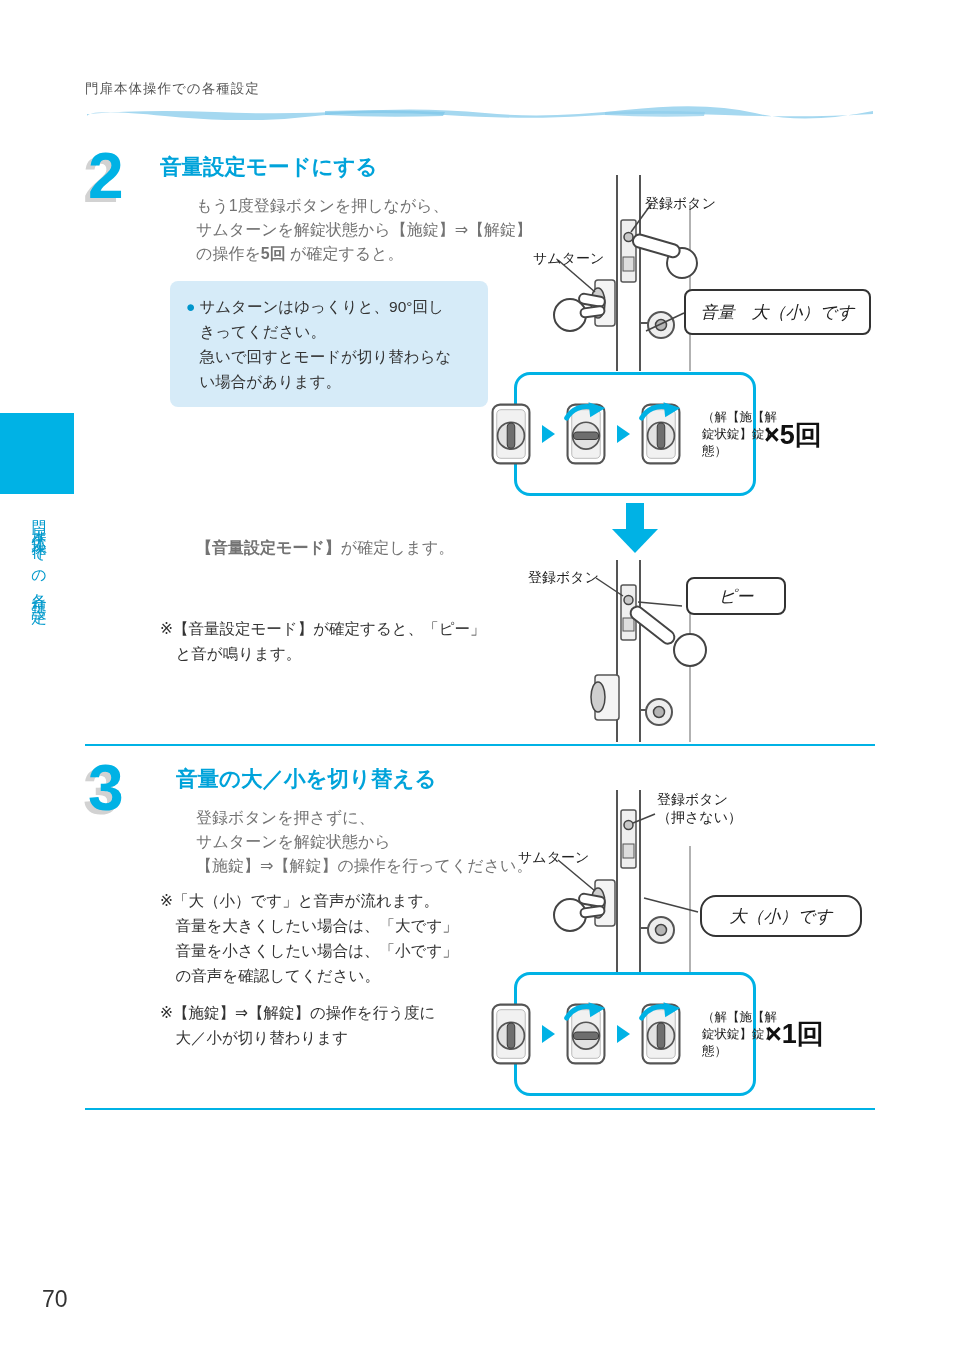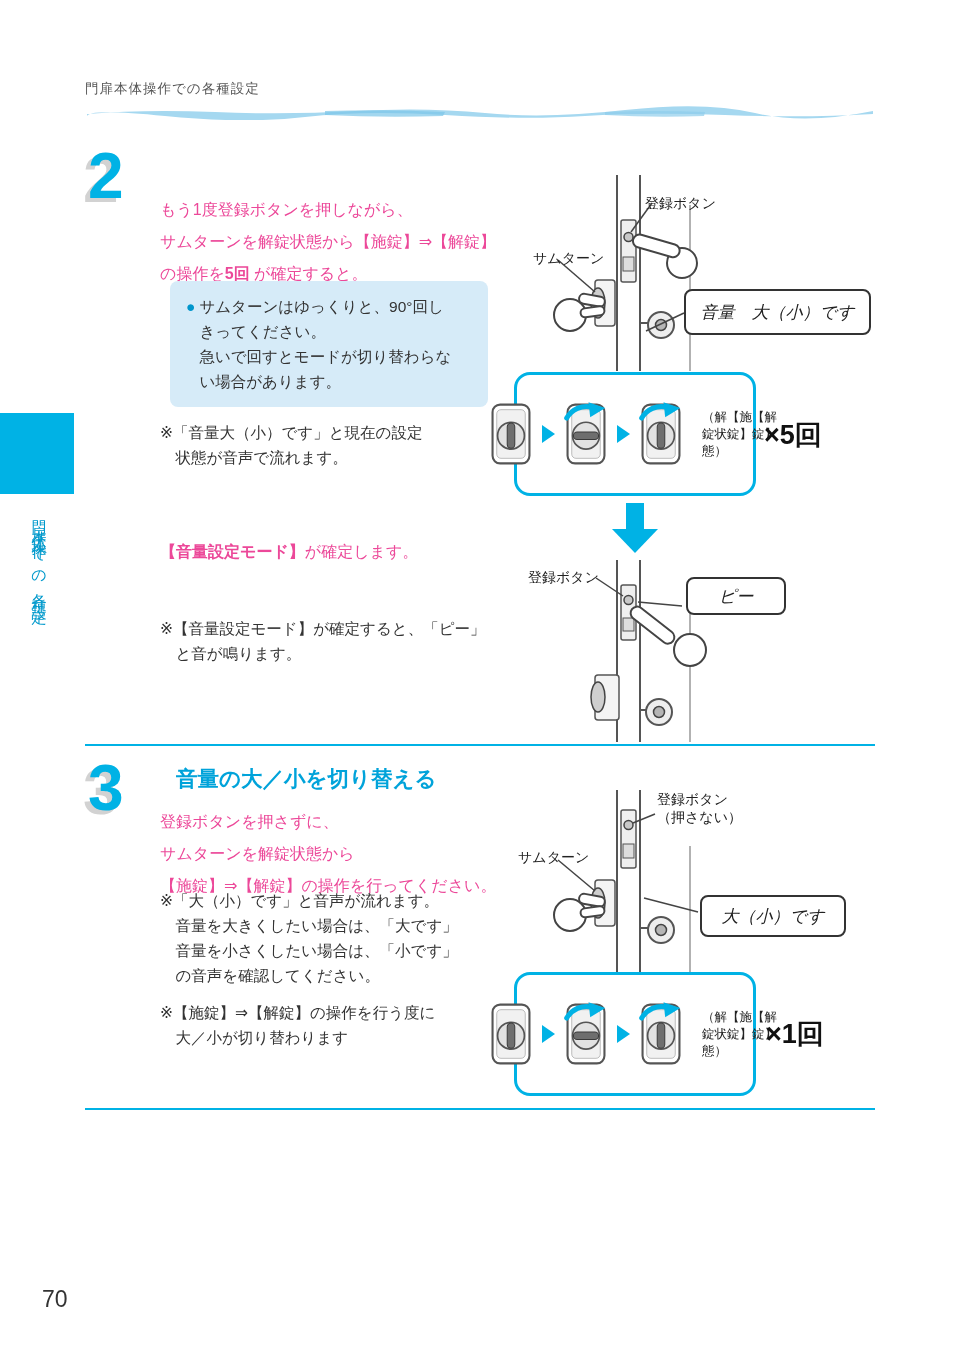--- a/index.html
+++ b/index.html
@@ -20,21 +20,21 @@
     color:#0099cc; font-size:15px; letter-spacing:5px; line-height:1;
   }
   .page-num { font-size:23px; color:#333; }
 
   .step-num {
     font-size:64px; font-weight:bold; color:#00b2e5;
     text-shadow:-5px 4px 0 #d2d2d2; line-height:1;
   }
   .step-title { font-size:21.5px; font-weight:bold; color:#00a3da; }
 
-  .body-text { font-size:16px; line-height:32px; color:#ec4899; white-space:pre-line; }
+  .body-text { font-size:16px; line-height:24px; color:#737373; white-space:pre-line;margin-left:36px; }
   .body-text b { font-weight:bold; }
   .note { font-size:15.5px; line-height:25px; color:#333; white-space:pre-line; }
 
   .info-box {
     display:flex; background:#d6ebf8; border-radius:8px;
     padding:13px 14px 13px 16px; font-size:15.5px; line-height:25px;
   }
   .bullet { color:#0096cc; margin-right:4px; }
   .info-text { white-space:pre-line; }
 
@@ -79,35 +79,34 @@
     <path d="M2 8 Q60 3 130 6 T270 5 T400 7 T540 4 T670 7 T788 5 L788 8 Q720 12 640 9 T500 10 T360 9 T220 11 T80 10 T2 11 Z" fill="#a5d8f0"></path>
     <path d="M240 5 q60 -2 120 1 l-2 4 q-60 2 -118 -1 Z" fill="#7cc6e8" opacity="0.7"></path>
     <path d="M520 6 q50 -2 100 0 l-1 4 q-50 2 -99 -1 Z" fill="#8fcdeb" opacity="0.7"></path>
   </svg>
 
   <div class="abs side-block" style="left:0; top:413px; width:74px; height:81px;"></div>
   <div class="abs side-text" style="left:32px; top:508px;">門扉本体操作での各種設定</div>
   <div class="abs page-num" style="left:42px; top:1286px;">70</div>
 
   <div class="abs step-num" style="left:88px; top:144px;">2</div>
+  <div class="abs step-title" style="left:160px; top:152px;">音量設定モードにする</div>
 
   <p class="abs body-text" style="left:160px; top:194px; width:350px;"><span>もう1度登録ボタンを押しながら、
 サムターンを解錠状態から【施錠】⇒【解錠】
 の操作を</span><b>5回</b><span> が確定すると。</span></p>
 
   <div class="abs info-box" style="left:170px; top:281px; width:318px;">
     <span class="bullet">●</span>
     <span class="info-text">サムターンはゆっくりと、90°回し
 きってください。
 急いで回すとモードが切り替わらな
 い場合があります。</span>
   </div>
 
-  <p class="abs note" style="left:160px; top:420px; width:350px;">※「音量大（小）です」と現在の設定
-　状態が音声で流れます。</p>
 
   <svg class="abs" style="left:500px; top:165px;" width="380" height="208" viewBox="0 0 380 208">
     <line x1="117" y1="10" x2="117" y2="206" stroke="#555" stroke-width="2"></line>
     <line x1="140" y1="10" x2="140" y2="206" stroke="#555" stroke-width="2"></line>
     <line x1="190" y1="40" x2="190" y2="206" stroke="#999" stroke-width="1.5"></line>
     <rect x="121" y="55" width="15" height="62" rx="2" fill="#efefef" stroke="#555" stroke-width="1.5"></rect>
     <circle cx="128.5" cy="72" r="4.5" fill="#c8c8c8" stroke="#444" stroke-width="1.5"></circle>
     <rect x="123" y="92" width="11" height="14" fill="#ddd" stroke="#555" stroke-width="1"></rect>
 
     <rect x="95" y="115" width="20" height="46" rx="3" fill="#f4f4f4" stroke="#555" stroke-width="1.5"></rect>
@@ -244,21 +243,21 @@
     <line x1="58" y1="74" x2="95" y2="105" stroke="#444" stroke-width="1.5"></line>
     <line x1="198" y1="126" x2="144" y2="112" stroke="#444" stroke-width="1.5"></line>
 
     <circle cx="70" cy="129" r="16" fill="#fff" stroke="#444" stroke-width="2"></circle>
     <rect x="80" y="107" width="26" height="10" rx="5" fill="#fff" stroke="#444" stroke-width="2" transform="rotate(10 80 107)"></rect>
     <rect x="80" y="123" width="24" height="9" rx="4.5" fill="#fff" stroke="#444" stroke-width="2" transform="rotate(-8 80 123)"></rect>
   </svg>
   <div class="abs diagram-label" style="left:657px; top:790px;">登録ボタン
 （押さない）</div>
   <div class="abs diagram-label" style="left:518px; top:848px;">サムターン</div>
-  <div class="abs bubble" style="left:700px; top:895px; width:146px; height:42px;">大（小）です</div>
+  <div class="abs bubble" style="left:700px; top:895px; width:162px; height:42px;border-radius:16px;">大（小）です</div>
 
   <div class="abs seq-box" style="left:514px; top:972px; width:242px; height:124px;">
     <div class="lock-row">
       <span class="lock">
           <svg width="52" height="64" viewBox="0 0 62 76">
 <rect x="9" y="3" width="44" height="70" rx="9" fill="#fff" stroke="#555" stroke-width="2.5"></rect>
 <rect x="14" y="9" width="34" height="58" rx="5" fill="#f1f1f1" stroke="#b0b0b0" stroke-width="1"></rect>
 <circle cx="31" cy="40" r="16" fill="#e2e2e2" stroke="#555" stroke-width="2"></circle>
 <rect x="26.5" y="25" width="9" height="30" rx="4.5" fill="#6e6e6e" stroke="#3a3a3a" stroke-width="1.2"></rect>
 

